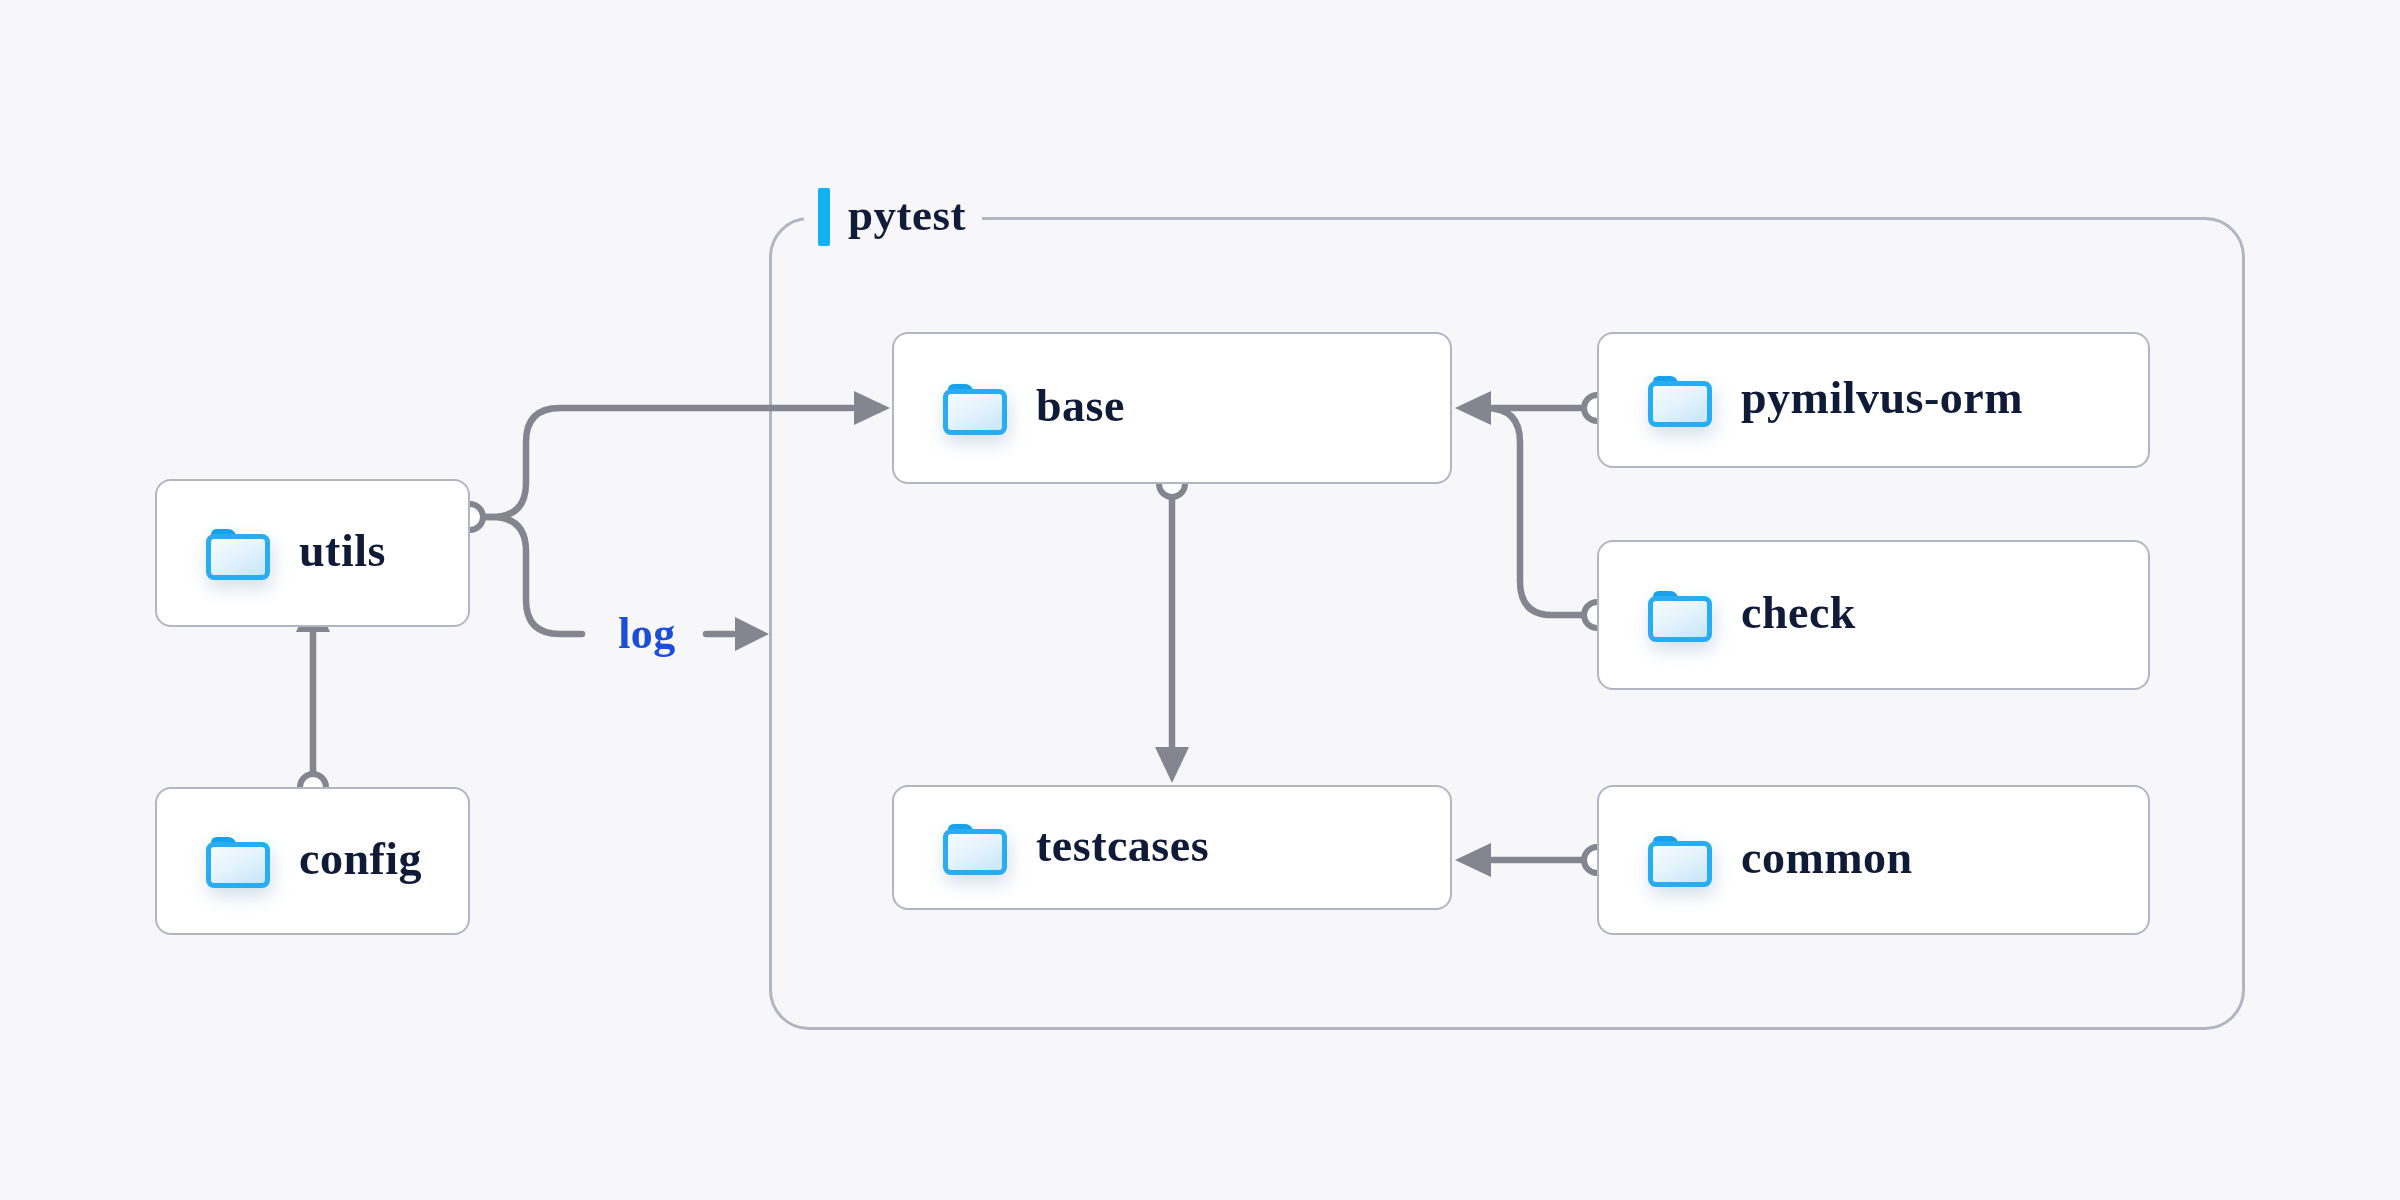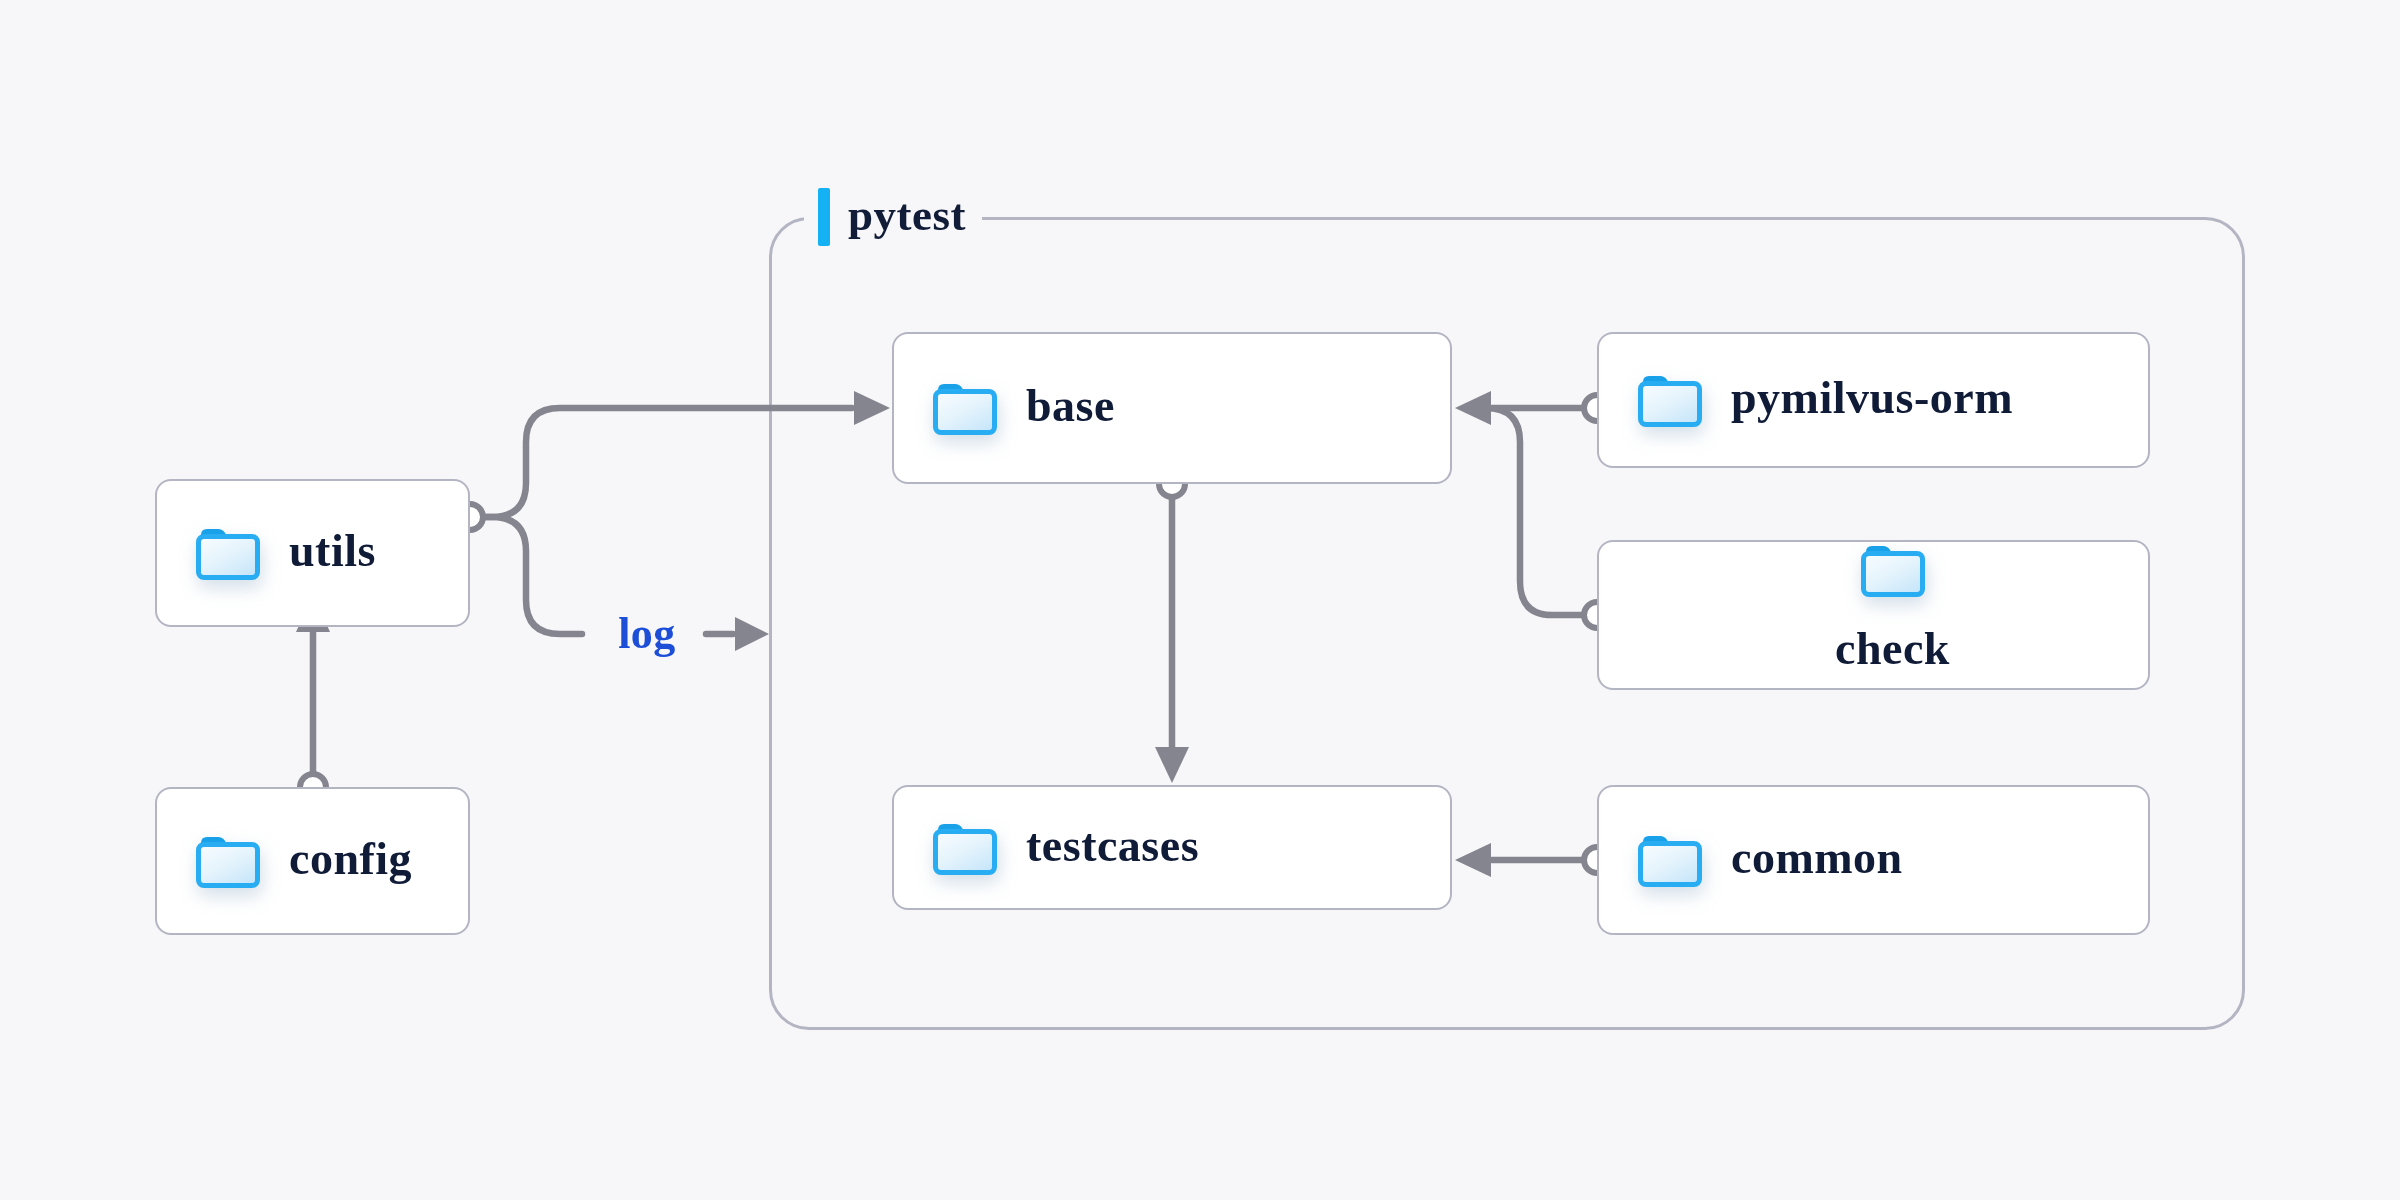--- a/index.html
+++ b/index.html
@@ -21,21 +21,21 @@
   }
   .accent-bar{width:12px;height:58px;background:#14b2f4;border-radius:2px;}
   .container-label-text{
     font-size:45px;font-weight:700;color:#111c38;letter-spacing:.5px;line-height:1;
     padding-bottom:4px;
   }
   
   .node{
     position:absolute;background:#ffffff;
     border:2.5px solid #b4b5c3;border-radius:16px;box-sizing:border-box;
-    display:flex;align-items:center;gap:28px;padding-left:38px;
+    display:flex;align-items:center;gap:28px;padding-left:48px;
   }
   .node-label{
     font-size:46px;font-weight:700;color:#101b38;letter-spacing:.5px;
     white-space:nowrap;line-height:1;padding-bottom:4px;
   }
   .folder{flex:0 0 auto;filter:drop-shadow(2px 8px 9px rgba(100,140,175,.28));}
   
   .log-label{
     position:absolute;left:593px;top:604px;width:108px;height:58px;
     display:flex;align-items:center;justify-content:center;
@@ -129,21 +129,21 @@
   </div>
 
   <div class="node" style="left:1597px;top:332px;width:553px;height:136px;">
     <svg class="folder" width="66" height="56" viewBox="0 0 66 56">
       <path d="M6 18 L6 10 Q6 4 12 4 L23 4 Q27.5 4 29.7 7.6 L34.5 15 L34.5 18 Z" fill="#18a1e9"></path>
       <rect x="3.5" y="11.5" width="59" height="41" rx="5.5" fill="url(#folderFill)" stroke="#28acf2" stroke-width="5"></rect>
     </svg>
     <span class="node-label">pymilvus-orm</span>
   </div>
 
-  <div class="node" style="left:1597px;top:540px;width:553px;height:150px;flex-direction:column;">
+  <div class="node" style="left:1597px;top:540px;width:553px;height:150px;">
     <svg class="folder" width="66" height="56" viewBox="0 0 66 56">
       <path d="M6 18 L6 10 Q6 4 12 4 L23 4 Q27.5 4 29.7 7.6 L34.5 15 L34.5 18 Z" fill="#18a1e9"></path>
       <rect x="3.5" y="11.5" width="59" height="41" rx="5.5" fill="url(#folderFill)" stroke="#28acf2" stroke-width="5"></rect>
     </svg>
     <span class="node-label">check</span>
   </div>
 
   <div class="node" style="left:892px;top:785px;width:560px;height:125px;">
     <svg class="folder" width="66" height="56" viewBox="0 0 66 56">
       <path d="M6 18 L6 10 Q6 4 12 4 L23 4 Q27.5 4 29.7 7.6 L34.5 15 L34.5 18 Z" fill="#18a1e9"></path>

